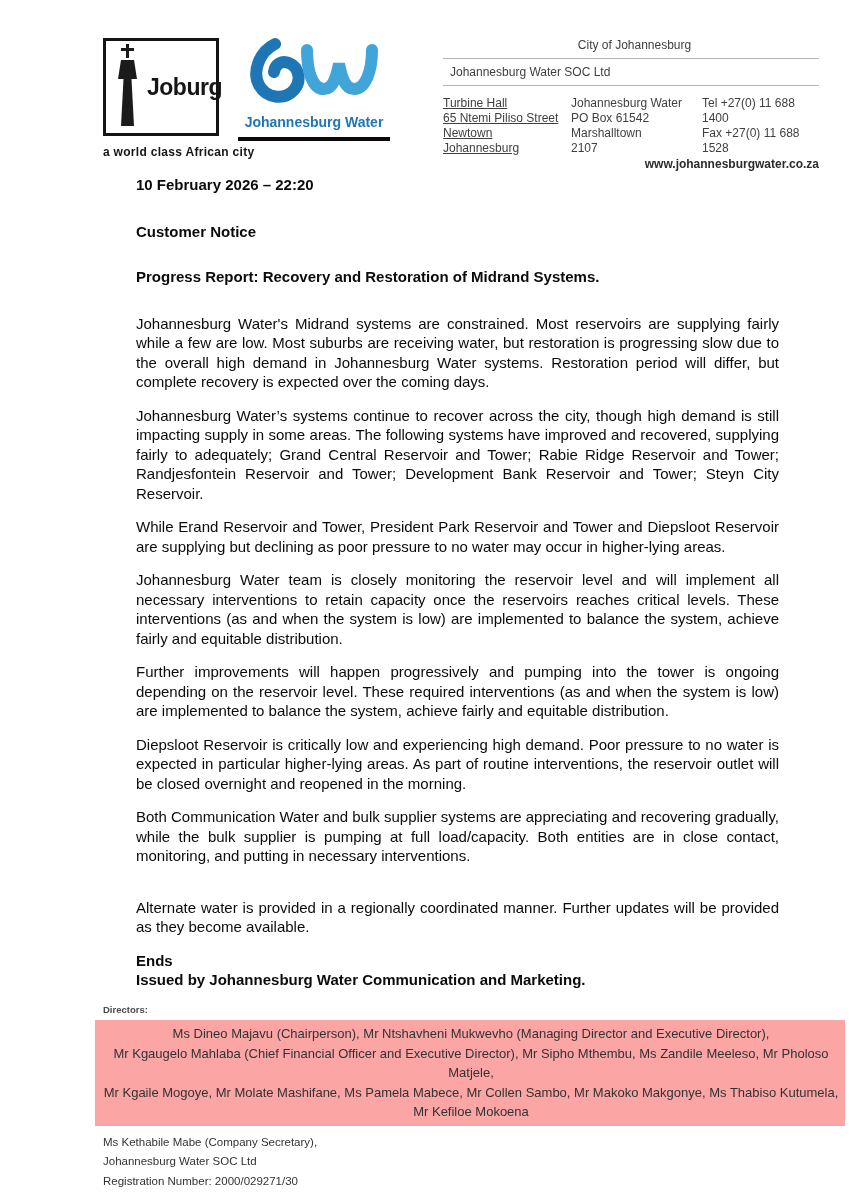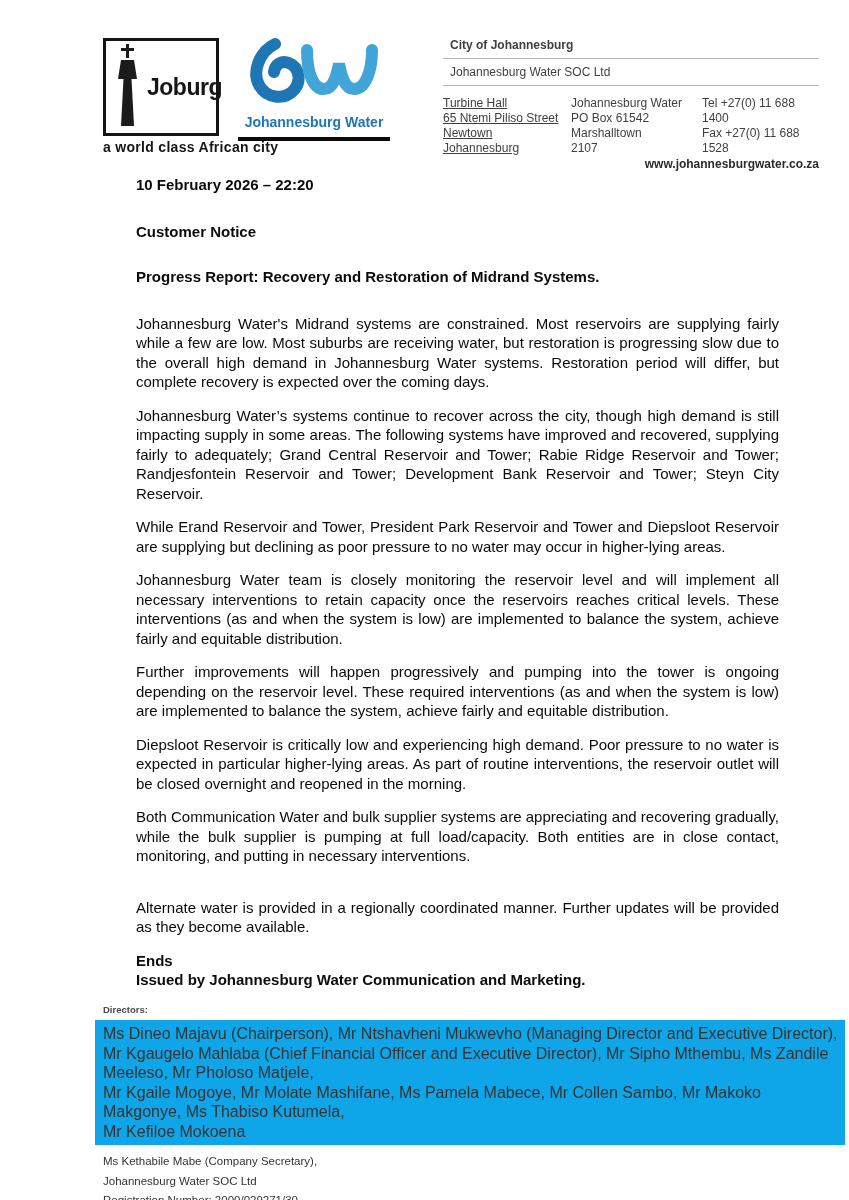--- a/index.html
+++ b/index.html
@@ -33,22 +33,22 @@
     gap: 7px;
     padding: 4px 4px 4px 8px;
   }
   .joburg-text {
     font-size: 23px;
     font-weight: bold;
     letter-spacing: -0.5px;
     color: #161616;
   }
   .joburg-tagline {
-    margin-top: 3px;
-    font-size: 14px;
+    margin-top: 9px;
+    font-size: 12px;
     font-weight: bold;
     color: #161616;
     letter-spacing: 0.3px;
     white-space: nowrap;
   }
 
   .logo-jw {
     position: absolute;
     left: 238px;
     top: 36px;
@@ -72,22 +72,23 @@
   .contact-block {
     position: absolute;
     left: 443px;
     top: 38px;
     width: 376px;
     font-size: 12px;
     color: #3f3f3f;
     line-height: 15px;
   }
   .contact-block .city {
-    font-weight: bold;
+    font-weight: normal;
     padding-left: 7px;
+    text-align: center;
   }
   .contact-block .rule {
     border: none;
     border-top: 1px solid #b5b5b5;
     margin: 5px 0 6px 0;
   }
   .contact-block .company { padding-left: 7px; }
   .contact-cols {
     display: flex;
     margin-top: 10px;
@@ -130,24 +131,25 @@
     color: #333;
   }
   .directors-label {
     font-size: 9.5px;
     font-weight: bold;
     color: #4a4a4a;
     padding-left: 8px;
     margin-bottom: 5px;
   }
   .directors-band {
-    background: #0ea5e9;
+    background: #fca5a5;
     padding: 4px 6px 4px 8px;
-    font-size: 16px;
+    font-size: 13px;
     line-height: 19.5px;
+    text-align: center;
   }
   .footer .secretary-block {
     margin-top: 7px;
     padding-left: 8px;
     font-size: 11.5px;
     line-height: 19.5px;
   }
 </style>
 </head>
 <body>

